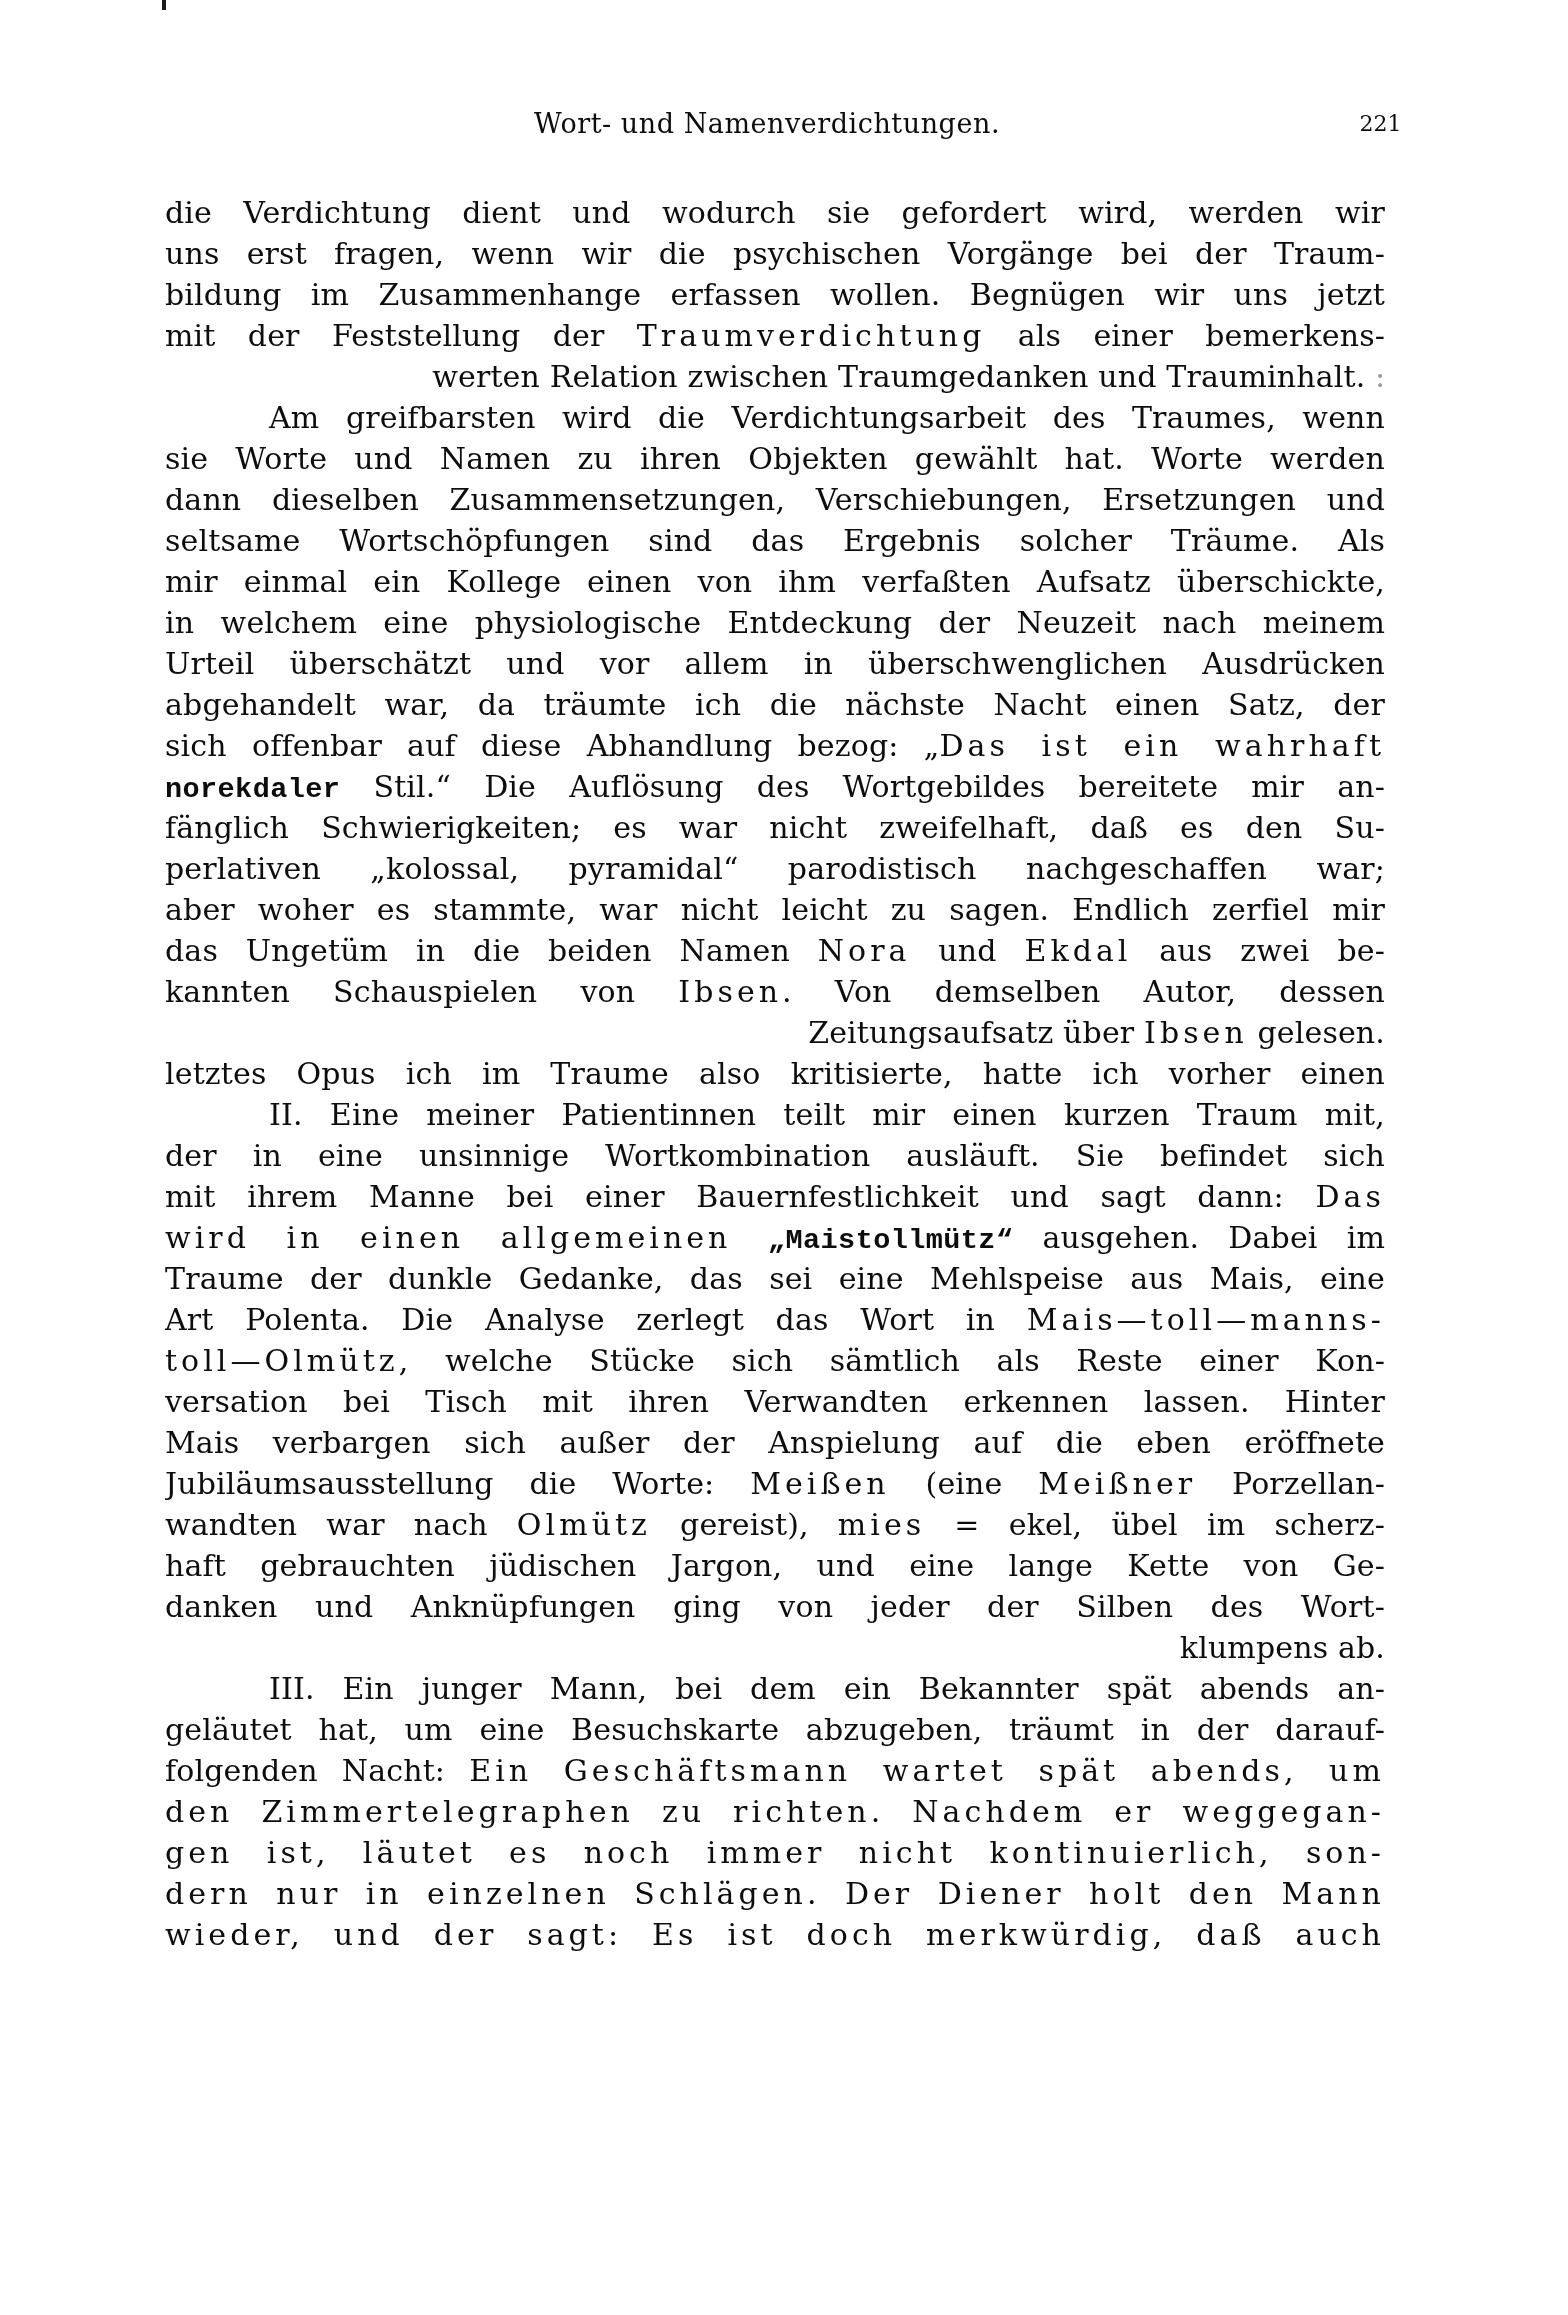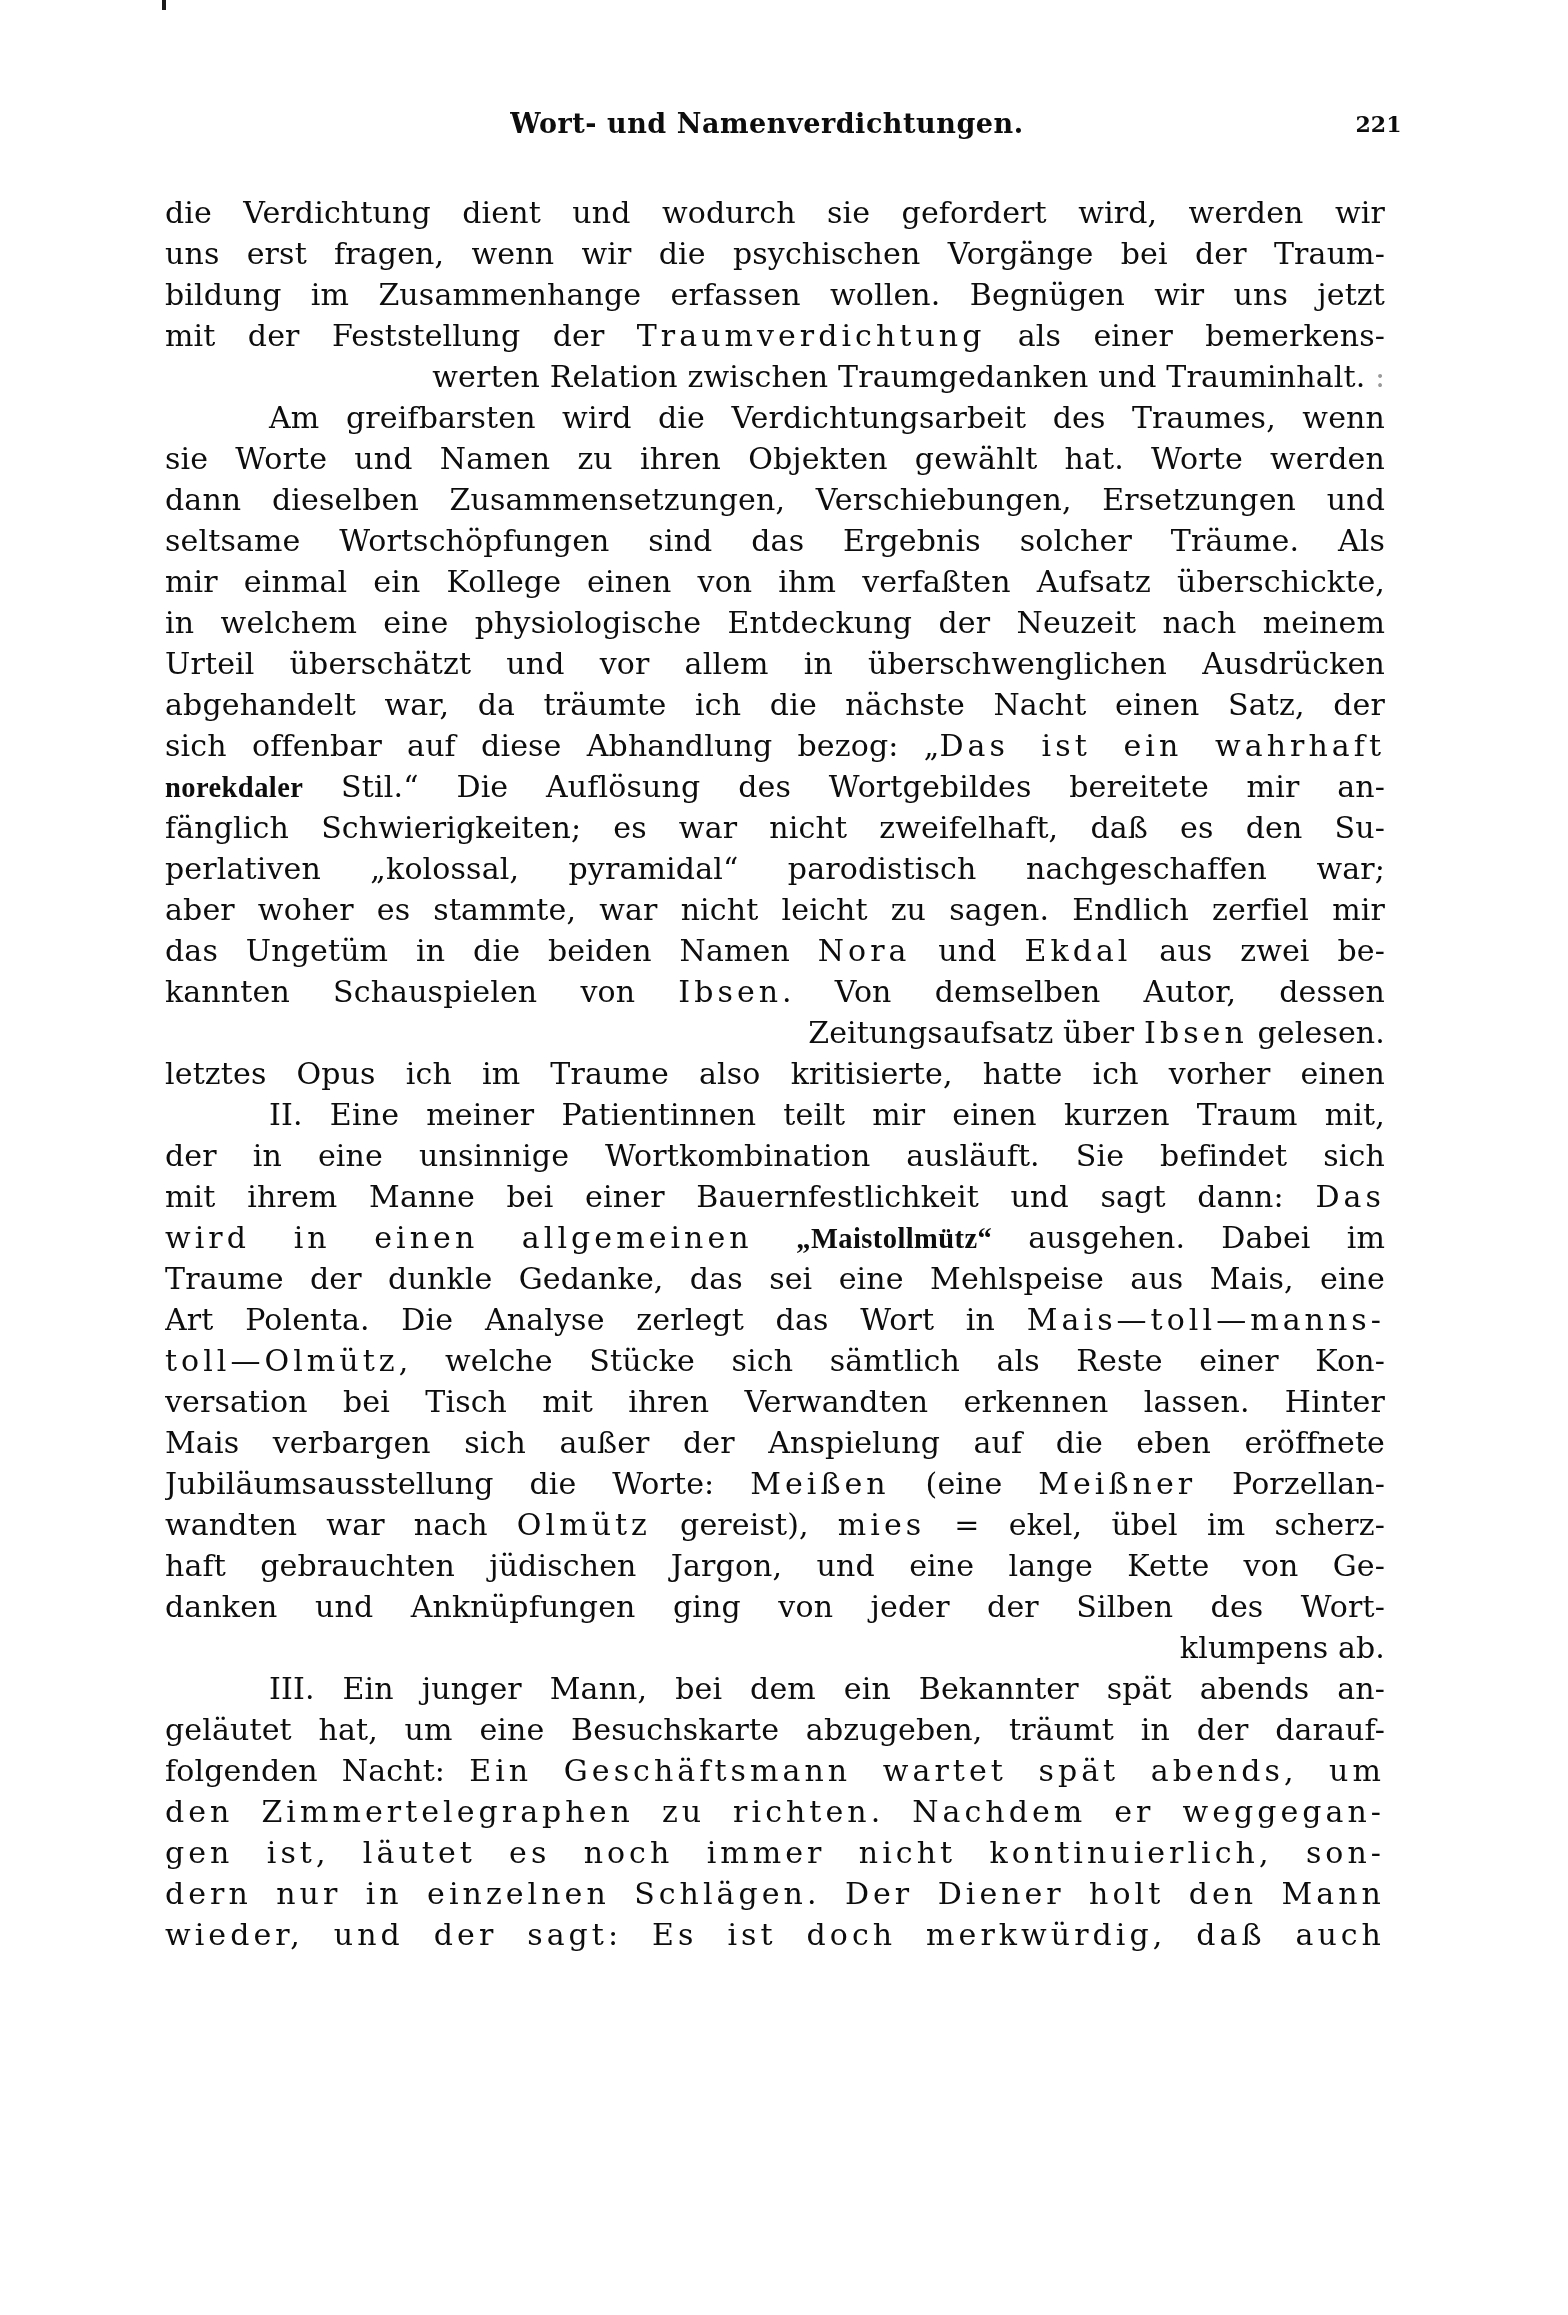--- a/index.html
+++ b/index.html
@@ -7,21 +7,21 @@
     position:relative;
     width:1569px;height:2315px;
     background:#ffffff;
     color:#0d0d0d;
     font-family:"DejaVu Serif", serif;
     overflow:hidden;
   }
   .running-header{
     position:absolute;
     left:157px;top:105px;width:1220px;height:38px;
-    font-size:27px;line-height:38px;font-weight:bold;
+    font-size:27px;line-height:38px;
   }
   .running-title{
     display:block;text-align:center;letter-spacing:0.02em;
   }
   .page-number{
     position:absolute;right:-24.5px;top:0;
     font-size:22px;line-height:38px;
   }
   .text-block{
     position:absolute;
@@ -34,21 +34,21 @@
     text-align:justify;
     white-space:normal;
   }
   .line::after{content:"";display:inline-block;width:100%;height:0;}
   .line.nojust{text-align:right;}
   .line.nojust::after{content:none;}
   .line.indent{text-indent:104px;}
   .run-n{letter-spacing:0.005em;}
   .run-sp{letter-spacing:0.135em;word-spacing:0.12em;}
   .run-b{
-    font-family:Liberation Serif, serif;
+    font-family:Liberation Mono, monospace;
     font-weight:700;
     font-size:0.95em;
     letter-spacing:0.015em;
   }
   .run-f{color:#9a9a9a;}
   .speck{position:absolute;background:#1a1a1a;}
   .speck-top{left:162px;top:0;width:3.8px;height:10.4px;}
 </style>
 </head>
 <body>

